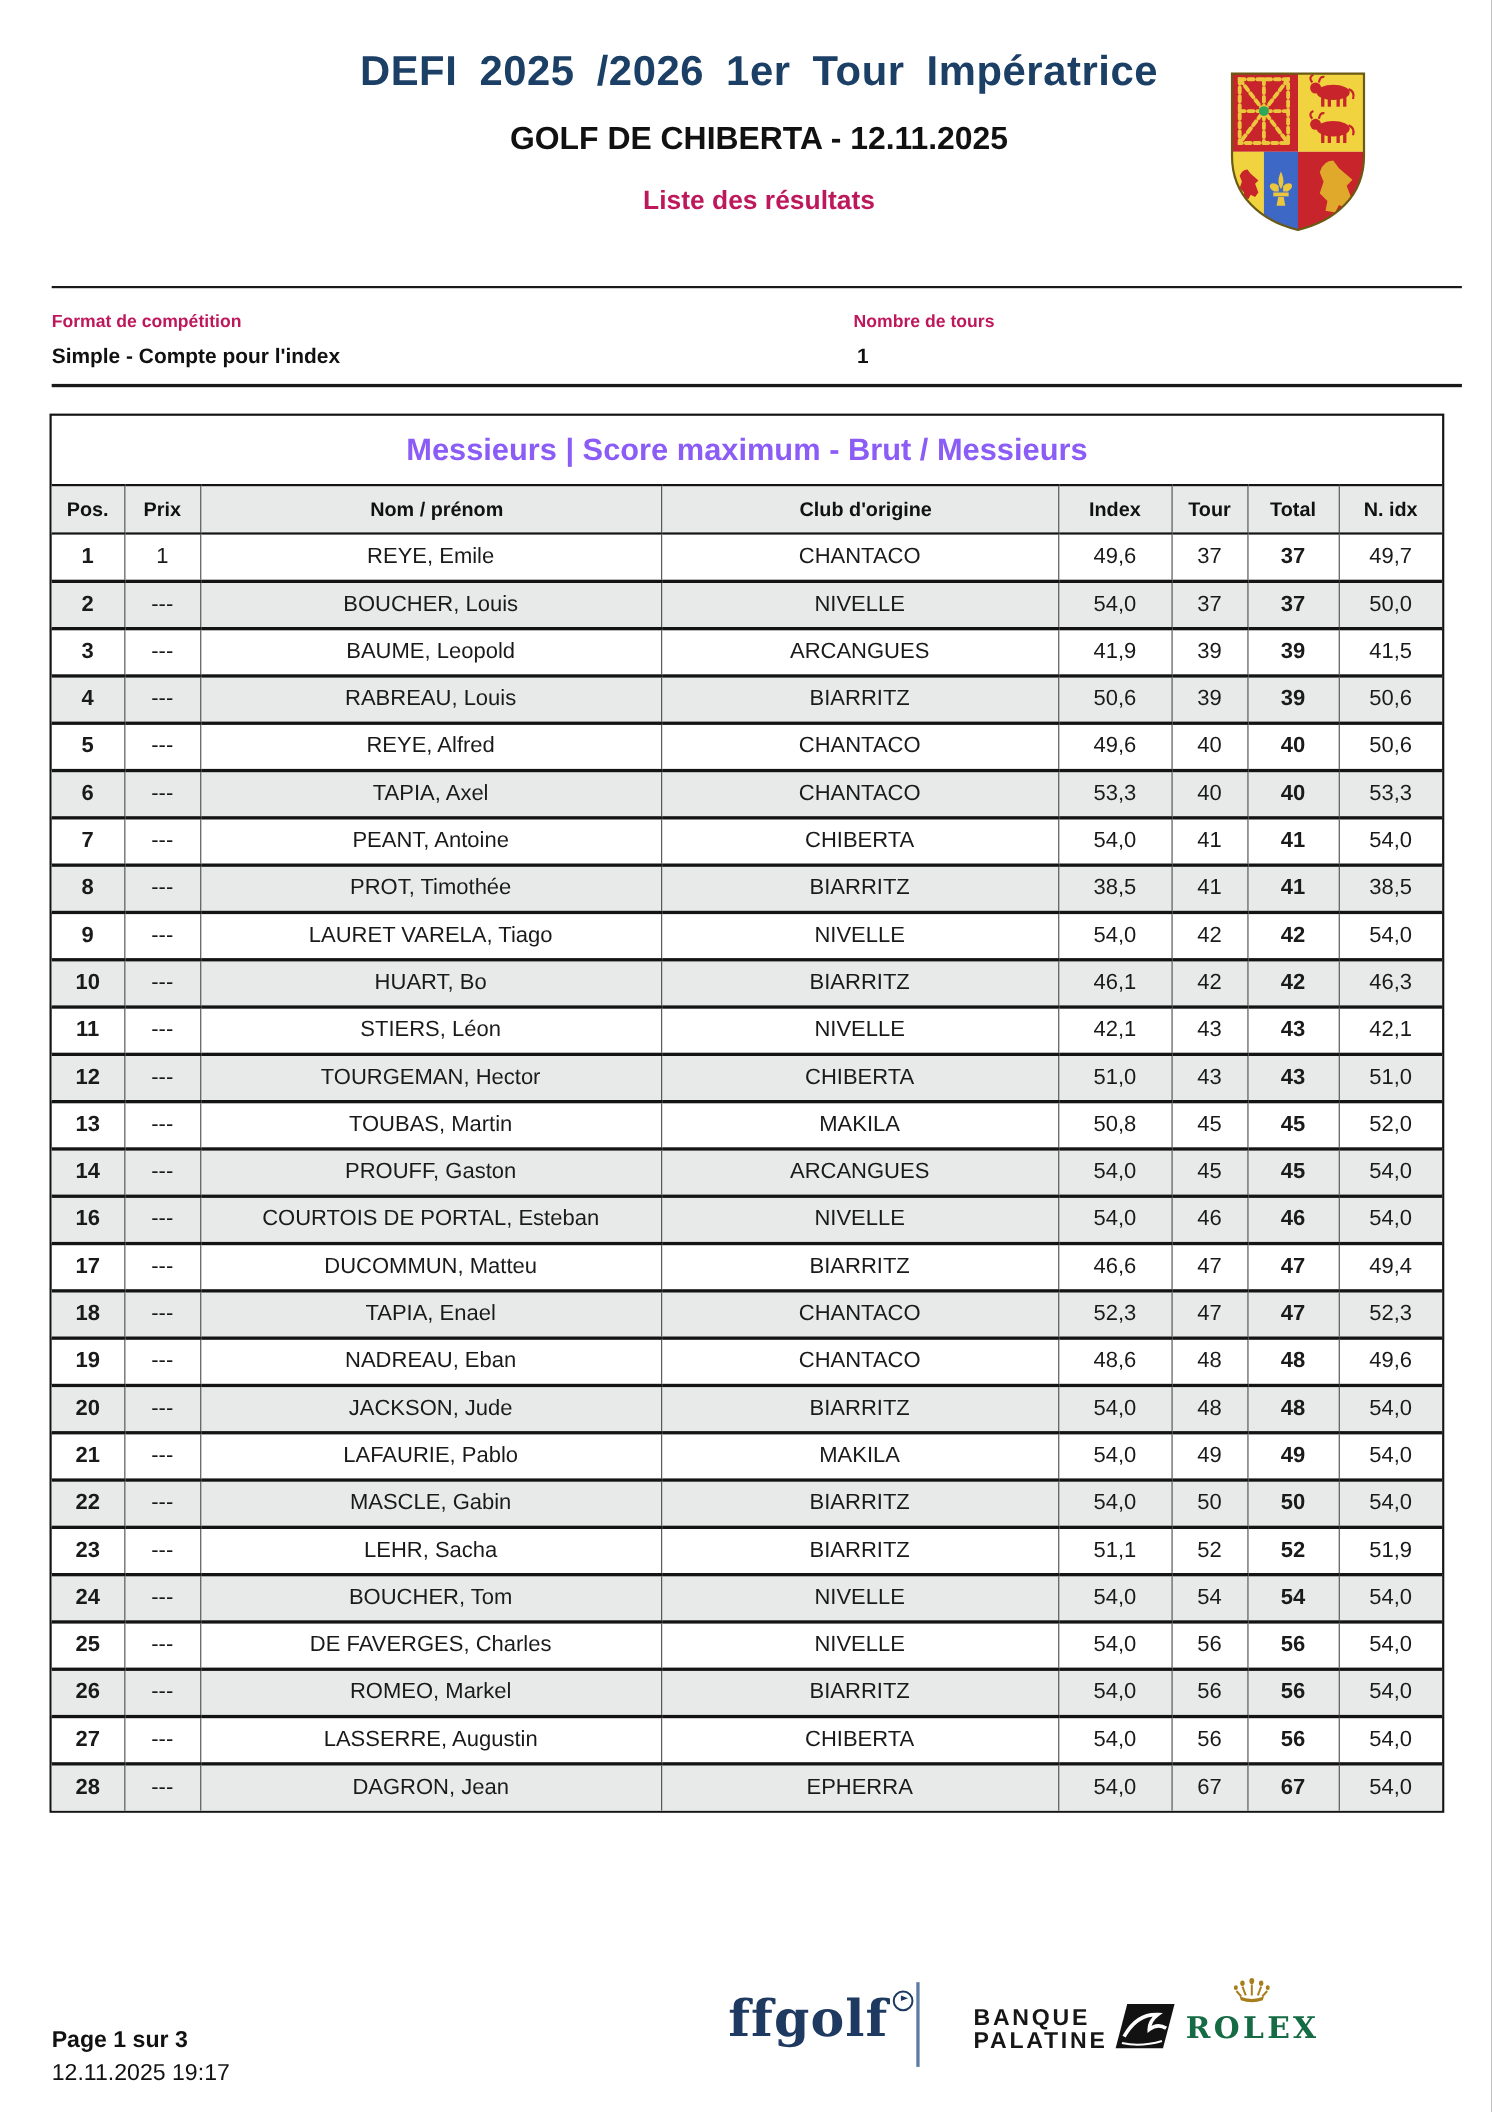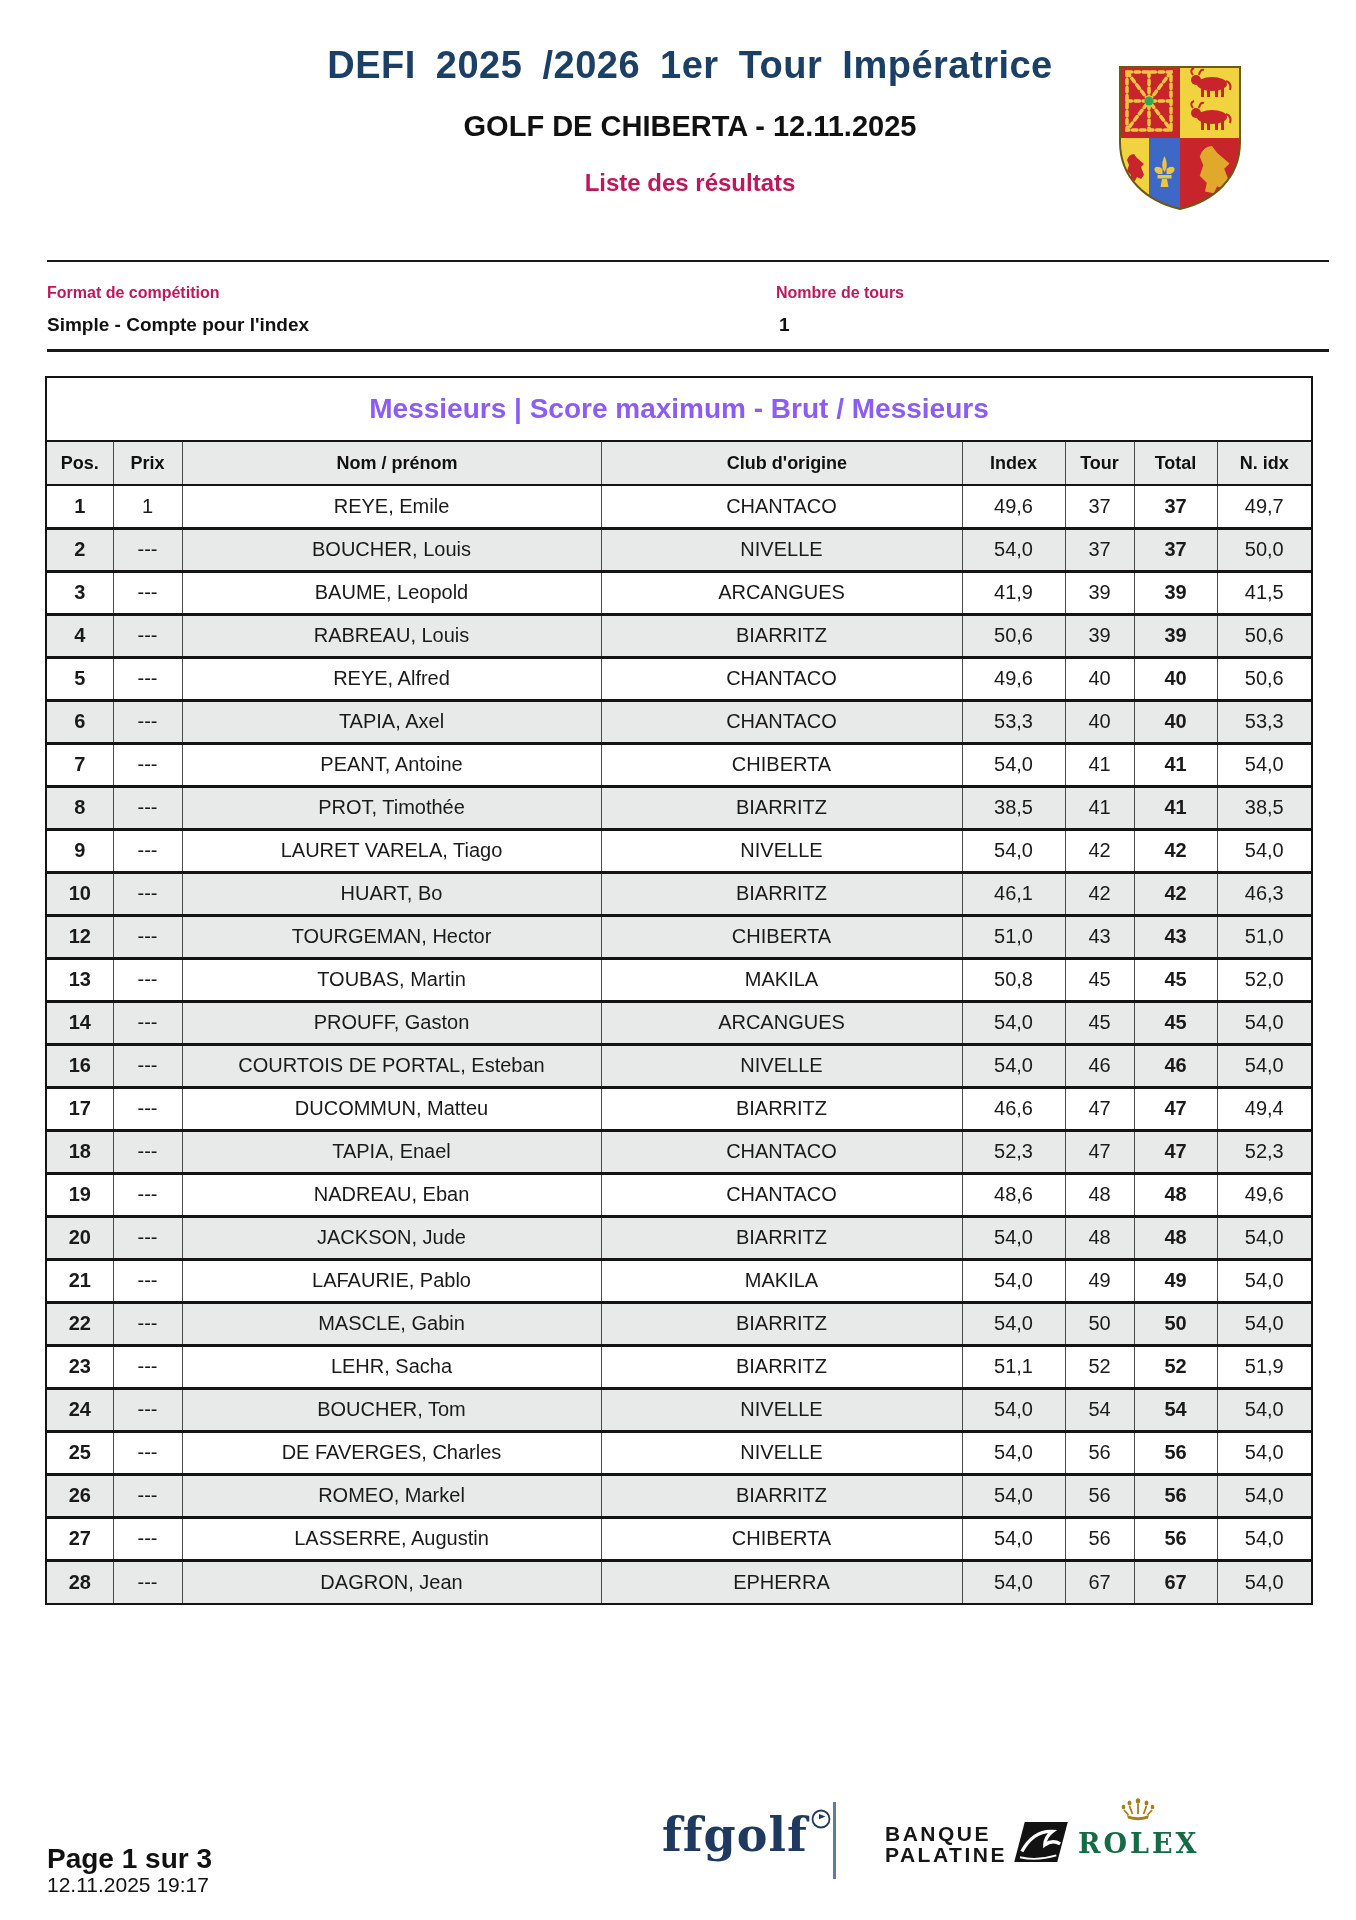--- a/index.html
+++ b/index.html
@@ -55,21 +55,21 @@
     text-align:center; padding:0;
   }
   table.results td:first-child { border-left:none; }
   table.results tr:last-child td { border-bottom:none; }
   tr.row-even td { background:#e8eaea; }
   th.h-name, th.h-club, td.c-name, td.c-club { text-align:left; padding-left:11px; }
   td.c-pos { font-weight:bold; }
   td.c-total { font-weight:bold; }
   td.c-prix { font-size:18px; color:#2a2a2a; }
   
-  .footer-page { position:absolute; left:47px; top:1843px; font-size:28px; font-weight:bold; color:#111; }
+  .footer-page { position:absolute; left:47px; top:1843px; font-size:21px; font-weight:bold; color:#111; }
   .footer-date { position:absolute; left:47px; top:1873px; font-size:21px; color:#111; }
   .ffgolf-logo {
     position:absolute; left:662px; top:1808px;
     font-family:"DejaVu Serif", serif; font-weight:bold;
     font-size:46px; color:#1f3a60; letter-spacing:1px;
   }
   .ffg-reg { position:relative; top:-22px; left:3px; display:inline-block; }
   .footer-divider { position:absolute; left:833px; top:1802px; width:2.5px; height:77px; background:#5e7ca1; }
   .bp-logo { position:absolute; left:885px; top:1820px; display:flex; align-items:center; }
   .bp-text { font-size:21px; font-weight:bold; color:#161616; letter-spacing:2.5px; line-height:21px; }
@@ -274,20 +274,30 @@
           <tr class="row-even">
       <td class="c-pos">10</td>
       <td class="c-prix">---</td>
       <td class="c-name">HUART, Bo</td>
       <td class="c-club">BIARRITZ</td>
       <td class="c-index">46,1</td>
       <td class="c-tour">42</td>
       <td class="c-total">42</td>
       <td class="c-nidx">46,3</td>
     </tr>
+          <tr>
+      <td class="c-pos">11</td>
+      <td class="c-prix">---</td>
+      <td class="c-name">STIERS, Léon</td>
+      <td class="c-club">NIVELLE</td>
+      <td class="c-index">42,1</td>
+      <td class="c-tour">43</td>
+      <td class="c-total">43</td>
+      <td class="c-nidx">42,1</td>
+    </tr>
           <tr class="row-even">
       <td class="c-pos">12</td>
       <td class="c-prix">---</td>
       <td class="c-name">TOURGEMAN, Hector</td>
       <td class="c-club">CHIBERTA</td>
       <td class="c-index">51,0</td>
       <td class="c-tour">43</td>
       <td class="c-total">43</td>
       <td class="c-nidx">51,0</td>
     </tr>

